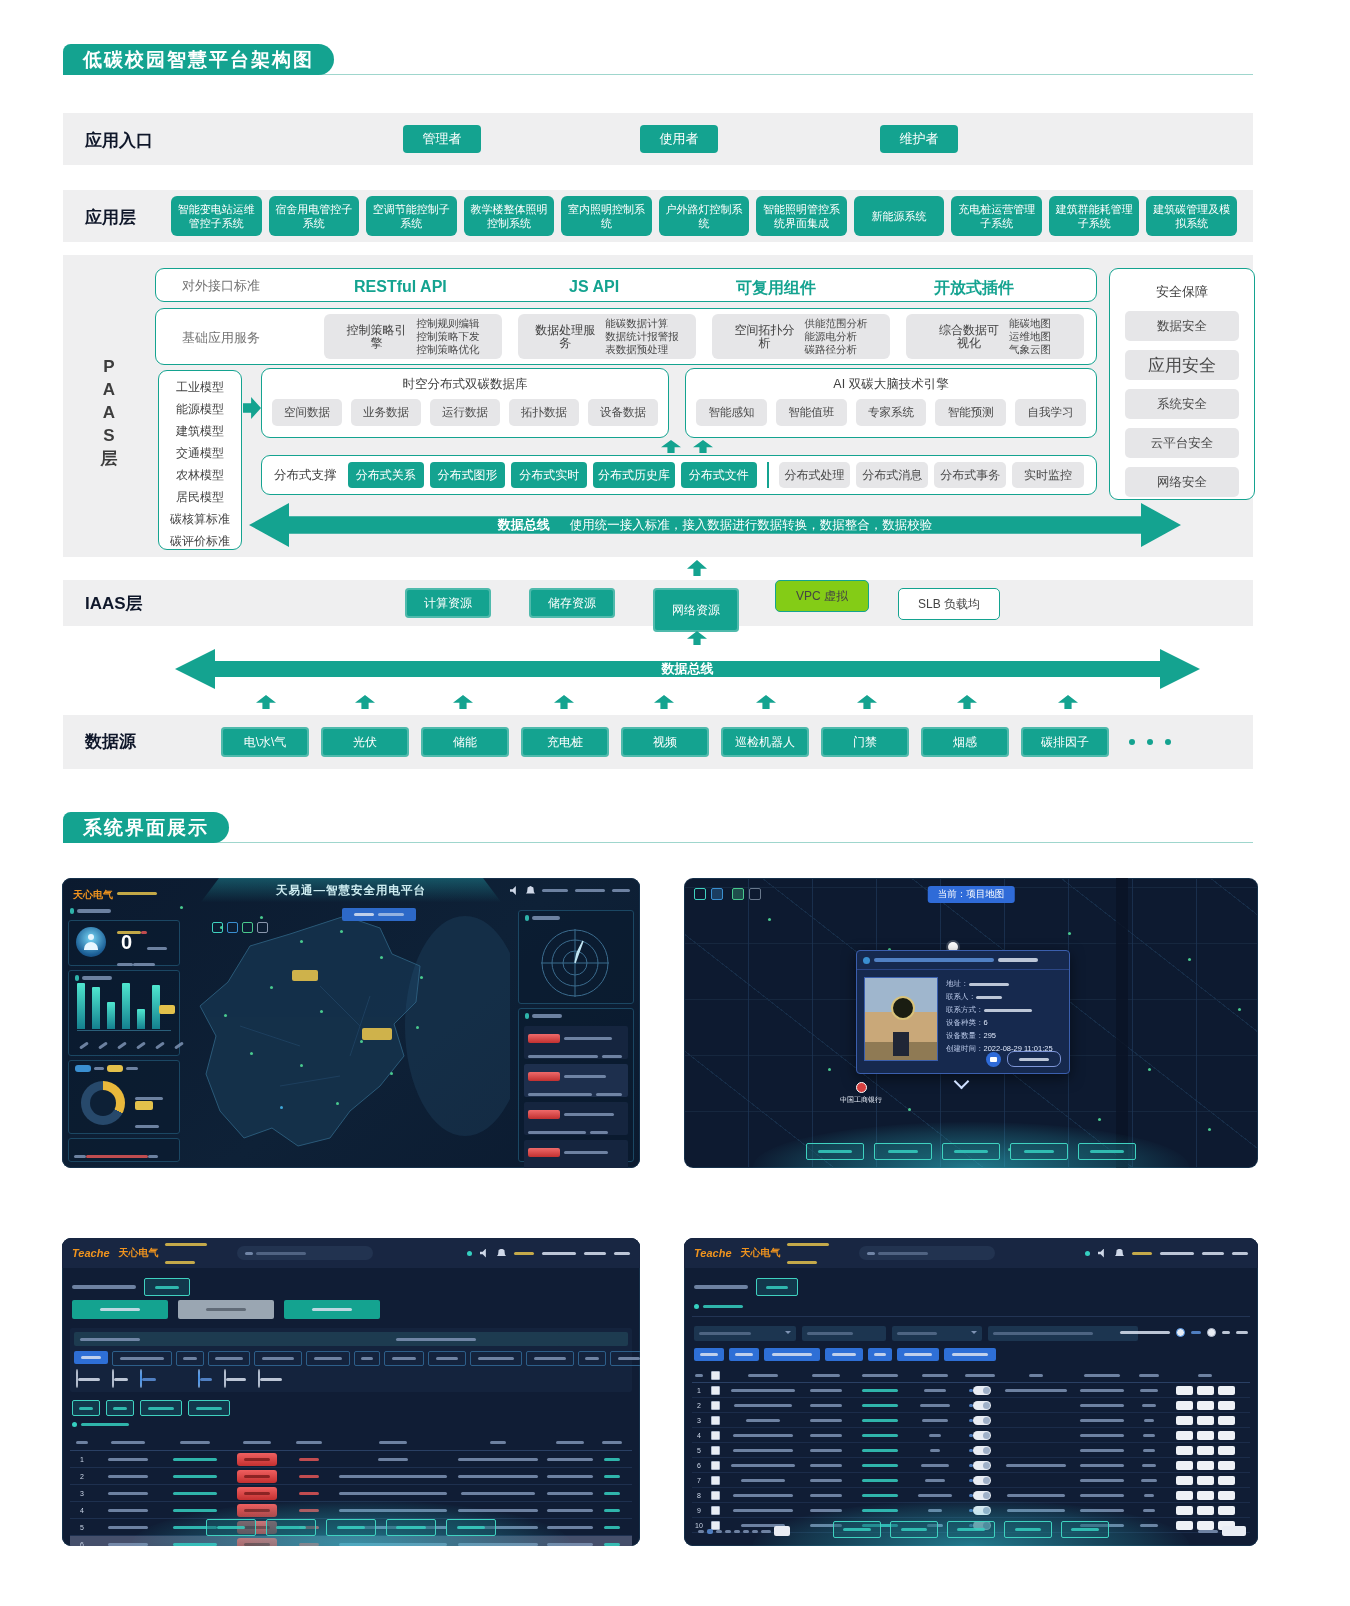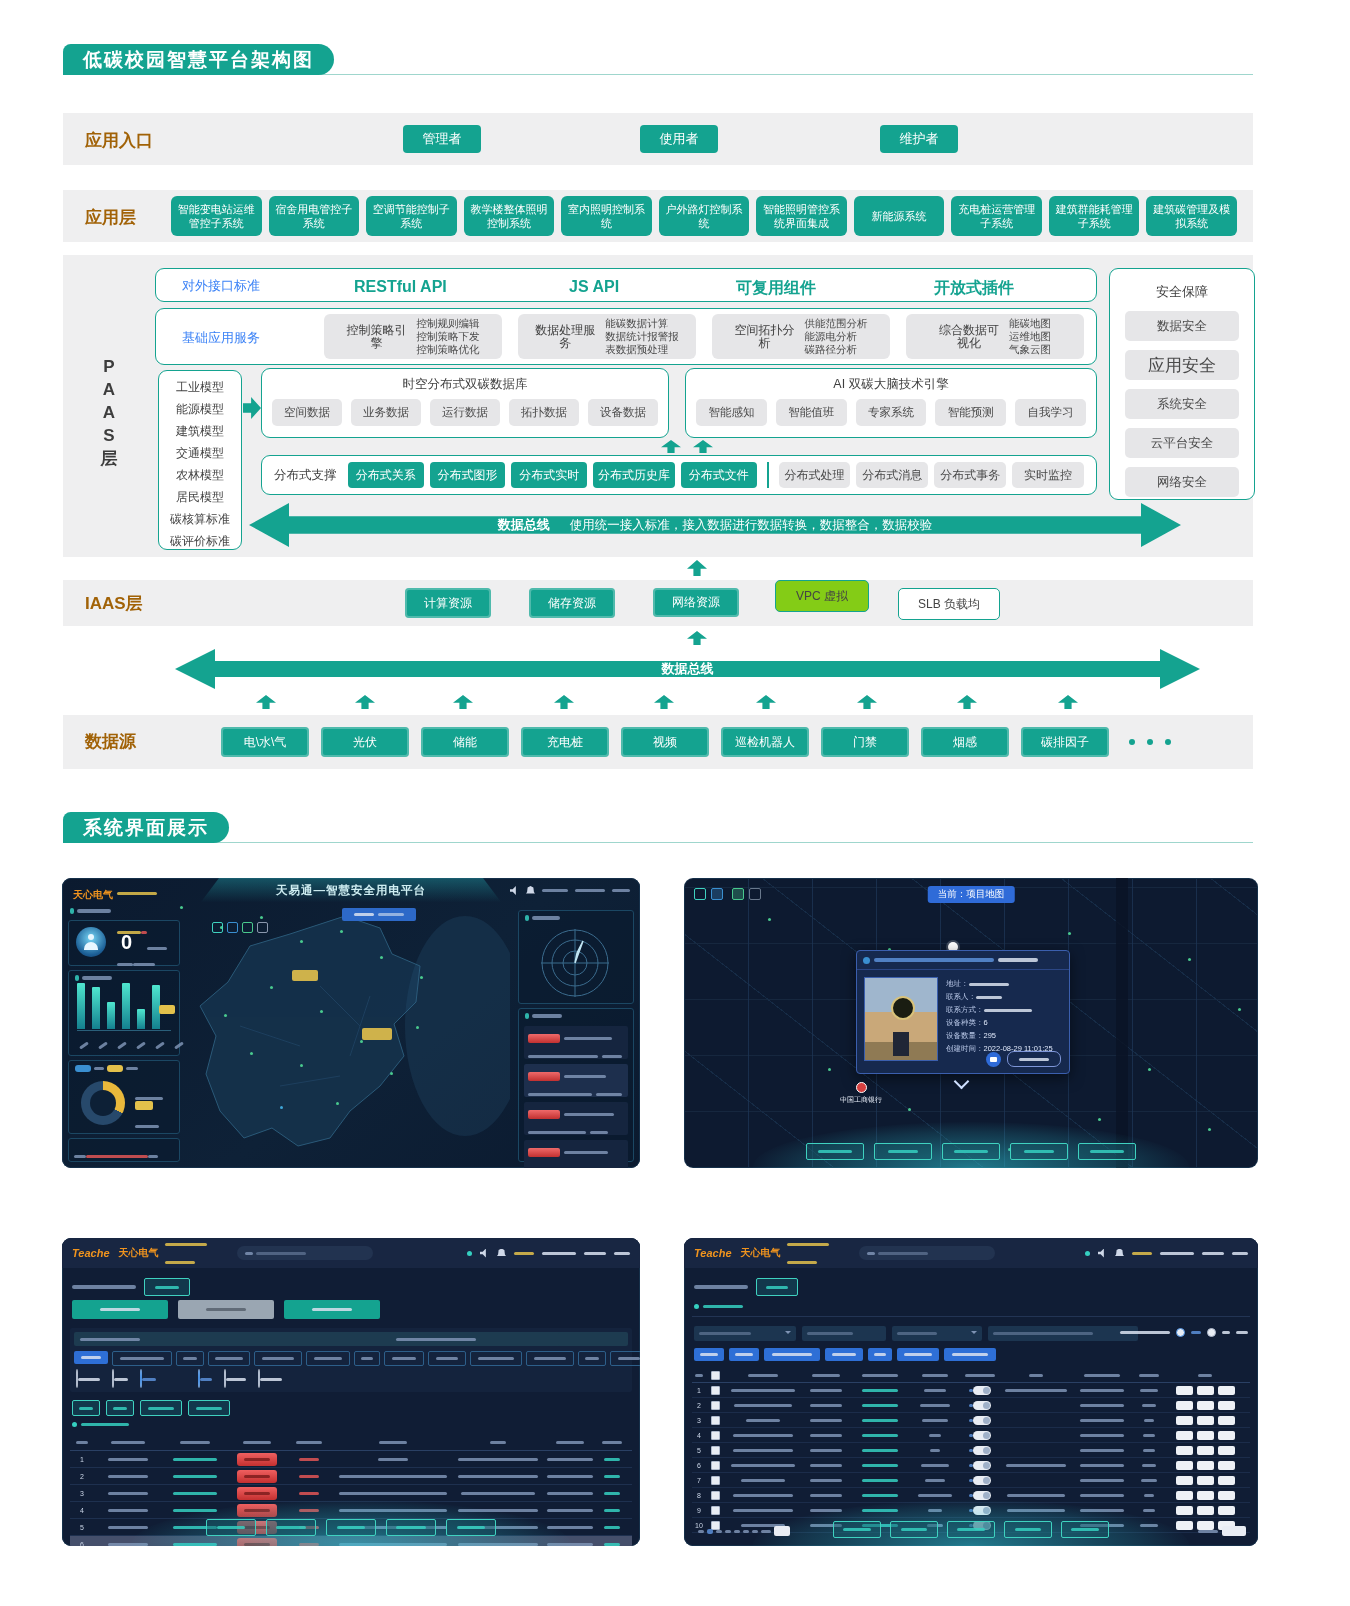--- a/index.html
+++ b/index.html
@@ -2,31 +2,31 @@
 <html><head>
 <meta charset="utf-8">
 <style>
   html,body{margin:0;padding:0;background:#fff;font-family:"Liberation Sans","DejaVu Sans",sans-serif;}
   .page{position:relative;width:1350px;height:1606px;background:#fff;overflow:hidden;}
   
   .hbadge{position:absolute;left:63px;background:#14a390;color:#fff;font-weight:bold;font-size:19px;
           line-height:31px;height:31px;padding:0 20px;border-radius:8px 16px 16px 0;letter-spacing:2px;z-index:3;}
   .hline{position:absolute;left:63px;width:1190px;height:1px;background:#9fd6cd;z-index:2;}
   .band{position:absolute;left:63px;width:1190px;background:#efeff0;}
-  .rlabel{position:absolute;left:22px;font-size:17px;font-weight:bold;color:#a16207;text-align:right;}
+  .rlabel{position:absolute;left:22px;font-size:17px;font-weight:bold;color:#0f172a;text-align:right;}
   .tbtn{position:absolute;top:12px;width:78px;height:28px;line-height:28px;background:#14a390;color:#fff;
         font-size:13px;text-align:center;border-radius:4px;}
   .appwrap{position:absolute;left:108px;right:16px;top:6px;bottom:6px;display:flex;gap:7px;}
   .appbox{flex:1;background:#14a390;color:#fff;border-radius:6px;display:flex;align-items:center;justify-content:center;
           text-align:center;font-size:11px;line-height:14px;padding:2px;}
   .ob{position:absolute;background:#fff;border:1px solid #14a390;border-radius:9px;box-sizing:border-box;}
   .gc{background:#e6e6e8;color:#4a4a4a;border-radius:5px;display:flex;align-items:center;justify-content:center;font-size:12px;}
   .tc{background:#14a390;color:#fff;border-radius:4px;display:flex;align-items:center;justify-content:center;font-size:12px;}
   .vlabel{position:absolute;left:26px;top:100px;width:40px;text-align:center;font-weight:bold;color:#3d3d3d;font-size:17px;line-height:23px;}
-  .apilabel{position:absolute;left:26px;top:8px;font-size:13px;color:#3b82f6;font-family:Liberation Mono, monospace;}
+  .apilabel{position:absolute;left:26px;top:8px;font-size:13px;color:#737373;font-family:Liberation Mono, monospace;}
   .apiitem{position:absolute;top:9px;font-size:16px;font-weight:bold;color:#14a390;}
   .svcwrap{position:absolute;left:168px;right:12px;top:5px;bottom:5px;display:flex;gap:16px;}
   .svcgroup{flex:1;background:#e6e6e8;border-radius:6px;display:flex;align-items:center;justify-content:center;gap:10px;padding:0 6px;}
   .svcname{font-size:12px;color:#3f3f3f;max-width:60px;text-align:center;line-height:13px;}
   .svclist{font-size:10.5px;line-height:13px;color:#4a4a4a;}
   .modelitem{font-size:12px;color:#444;line-height:22px;text-align:center;}
   .uarrow{position:absolute;width:20px;height:16px;background:#14a390;
           clip-path:polygon(50% 0,100% 55%,68% 55%,68% 100%,32% 100%,32% 55%,0 55%);}
   .rarrow{position:absolute;width:18px;height:22px;background:#14a390;
           clip-path:polygon(0 28%,45% 28%,45% 0,100% 50%,45% 100%,45% 72%,0 72%);}
@@ -232,21 +232,21 @@
       <div class="gc" style="width:114px;height:30px;margin:9px auto 0;font-size:12.5px">网络安全</div>
     </div>
   </div>
 
   <div class="uarrow" style="left:687px;top:560px"></div>
 
   <div class="band" style="top:580px;height:46px">
     <div class="rlabel" style="top:12px">IAAS层</div>
     <div class="tc" style="position:absolute;left:342px;top:8px;width:86px;height:30px;box-shadow:inset 0 0 0 2px rgba(255,255,255,.25)">计算资源</div>
     <div class="tc" style="position:absolute;left:466px;top:8px;width:86px;height:30px;box-shadow:inset 0 0 0 2px rgba(255,255,255,.25)">储存资源</div>
-    <div class="tc" style="position:absolute;left:590px;top:8px;width:86px;height:29px;box-shadow:inset 0 0 0 2px rgba(255,255,255,.25)">网络资源</div>
+    <div class="tc" style="position:absolute;left:590px;top:8px;width:86px;height:44px;box-shadow:inset 0 0 0 2px rgba(255,255,255,.25)">网络资源</div>
     <div class="gc" style="position:absolute;left:712px;top:0;width:92px;height:30px;background:#84cc16;border:1px solid #14a390;color:#444">VPC 虚拟</div>
     <div class="gc" style="position:absolute;left:835px;top:8px;width:100px;height:30px;background:#fff;border:1px solid #14a390;color:#444">SLB 负载均</div>
   </div>
 
   <div class="uarrow" style="left:687px;top:631px;height:14px"></div>
 
   <div class="dbus" style="left:175px;top:649px;width:1025px;height:40px">
     <b>数据总线</b>
   </div>
 

